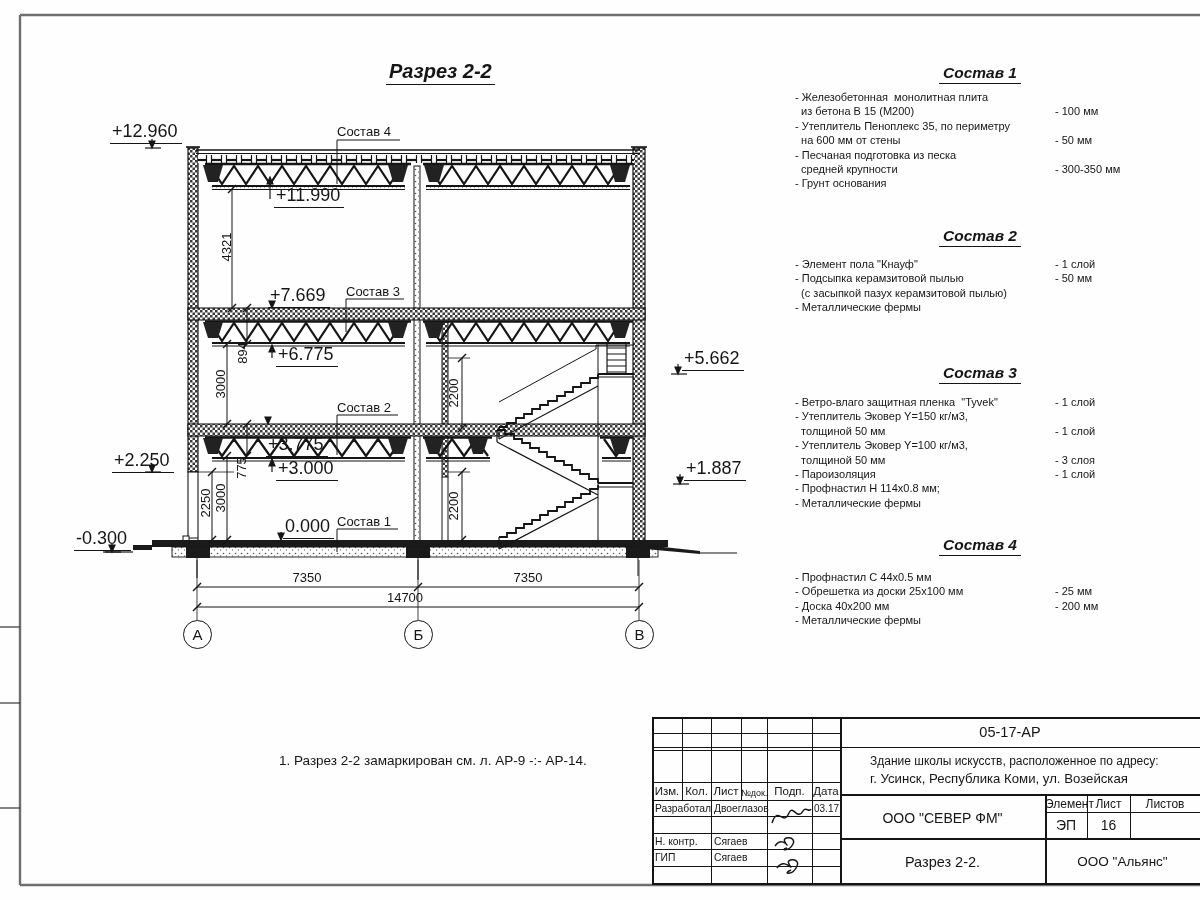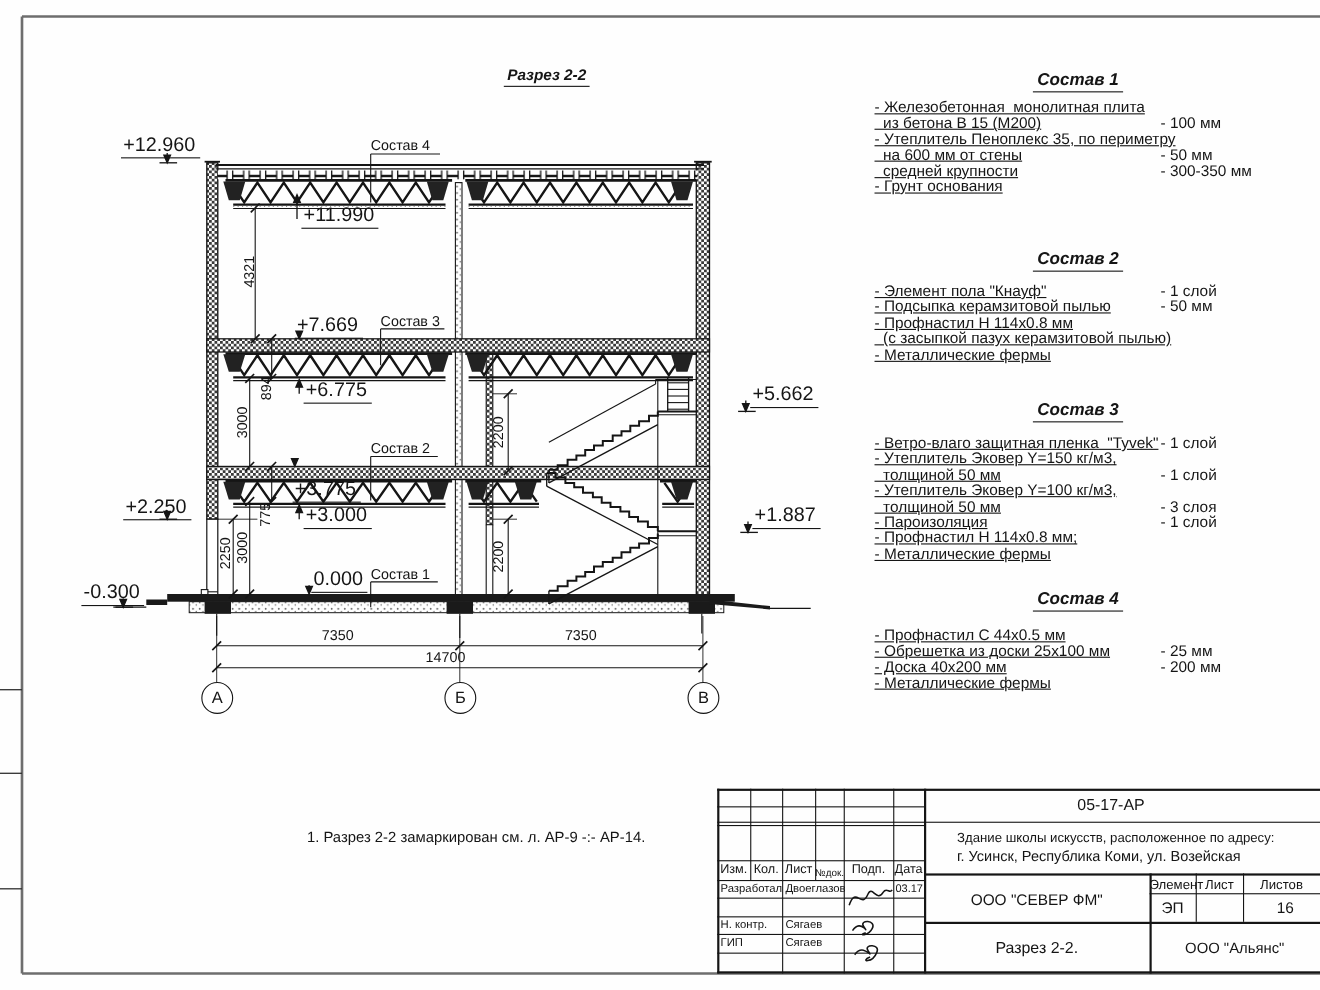--- a/index.html
+++ b/index.html
@@ -1,33 +1,33 @@
 <!DOCTYPE html>
 <html><head>
 <meta charset="utf-8">
 <style>
   html,body{margin:0;padding:0;background:#fff;width:1200px;height:900px;overflow:hidden;
     font-family:"Liberation Sans",sans-serif;color:#151515;}
   #sheet{position:relative;width:1200px;height:900px;background:#fefefe;}
   svg.linework{position:absolute;left:0;top:0;}
   .lbl{position:absolute;white-space:nowrap;color:#151515;}
-  .drawing-title{left:386px;top:60px;width:150px;text-align:right;font-size:14px;font-style:italic;font-weight:bold;}
+  .drawing-title{left:386px;top:60px;width:150px;text-align:left;font-size:20px;font-style:italic;font-weight:bold;}
   .drawing-title span{border-bottom:1.6px solid #151515;padding:0 3px 2px 3px;}
   .elev{font-size:18px;border-bottom:1.2px solid #151515;padding:0 4px 1px 2px;}
   .vdim{font-size:13px;transform:translate(-50%,-50%) rotate(-90deg);transform-origin:center;}
   .hdim{font-size:13px;transform:translate(-50%,0);}
   .sref{font-size:13px;}
   .axis-bubble{position:absolute;width:27px;height:27px;border:1.4px solid #151515;border-radius:50%;
     text-align:center;line-height:27px;font-size:15px;background:#fff;}
   .note{font-size:13.5px;}
   
   .comp{position:absolute;left:762px;width:436px;}
   .comp-title{text-align:center;font-size:15.5px;font-style:italic;font-weight:bold;}
   .comp-title span{border-bottom:1.4px solid #151515;padding:0 4px 2px 4px;}
-  .crow{position:relative;height:14.4px;line-height:14.4px;font-size:14px;white-space:pre;padding-left:33px;text-decoration:underline;}
+  .crow{position:relative;height:14.4px;line-height:14.4px;font-size:11px;white-space:pre;padding-left:33px;}
   .cval{position:absolute;left:293px;top:0;}
   
   #tb{position:absolute;left:652px;top:717px;width:548px;height:168px;}
   .tl{position:absolute;background:#151515;}
   .tbt{position:absolute;white-space:nowrap;color:#151515;}
   .ctr{text-align:center;}
 </style>
 </head>
 <body>
 
@@ -295,31 +295,31 @@
 
 <div class="lbl note" style="left:279px;top:753px;">1. Разрез 2-2 замаркирован см. л. АР-9 -:- АР-14.</div>
 
 <div class="comp" style="top:64px;">
   <div class="comp-title"><span>Состав 1</span></div>
   <div style="margin-top:8px;">
     <div class="crow"><span>- Железобетонная  монолитная плита</span><span class="cval"></span></div>
     <div class="crow"><span>  из бетона В 15 (М200)</span><span class="cval">- 100 мм</span></div>
     <div class="crow"><span>- Утеплитель Пеноплекс 35, по периметру</span><span class="cval"></span></div>
     <div class="crow"><span>  на 600 мм от стены</span><span class="cval">- 50 мм</span></div>
+    <div class="crow"><span>- Песчаная подготовка из песка</span><span class="cval"></span></div>
     <div class="crow"><span>  средней крупности</span><span class="cval">- 300-350 мм</span></div>
     <div class="crow"><span>- Грунт основания</span><span class="cval"></span></div>
   </div>
 </div>
 
 <div class="comp" style="top:227px;">
   <div class="comp-title"><span>Состав 2</span></div>
   <div style="margin-top:12px;">
     <div class="crow"><span>- Элемент пола "Кнауф"</span><span class="cval">- 1 слой</span></div>
     <div class="crow"><span>- Подсыпка керамзитовой пылью</span><span class="cval">- 50 мм</span></div>
-    <div class="crow"><span>- Профнастил Н 114х0.8 мм</span><span class="cval"></span></div>
     <div class="crow"><span>  (с засыпкой пазух керамзитовой пылью)</span><span class="cval"></span></div>
     <div class="crow"><span>- Металлические фермы</span><span class="cval"></span></div>
   </div>
 </div>
 
 <div class="comp" style="top:364px;">
   <div class="comp-title"><span>Состав 3</span></div>
   <div style="margin-top:13px;">
     <div class="crow"><span>- Ветро-влаго защитная пленка  "Tyvek"</span><span class="cval">- 1 слой</span></div>
     <div class="crow"><span>- Утеплитель Эковер Y=150 кг/м3,</span><span class="cval"></span></div>
@@ -371,21 +371,21 @@
   <div class="tl" style="left:0;top:166px;width:548px;height:2px;"></div>
 
   <div class="tbt ctr" style="left:188px;top:7px;width:340px;font-size:14.5px;">05-17-АР</div>
   <div class="tbt" style="left:218px;top:37px;font-size:12px;">Здание школы искусств, расположенное по адресу:</div>
   <div class="tbt" style="left:218px;top:54px;font-size:13.2px;">г. Усинск, Республика Коми, ул. Возейская</div>
   <div class="tbt ctr" style="left:188px;top:93px;width:205px;font-size:14px;">ООО "СЕВЕР ФМ"</div>
   <div class="tbt ctr" style="left:393px;top:80px;width:42px;font-size:12px;">Элемент</div>
   <div class="tbt ctr" style="left:435px;top:80px;width:43px;font-size:12px;">Лист</div>
   <div class="tbt ctr" style="left:478px;top:80px;width:70px;font-size:12px;">Листов</div>
   <div class="tbt ctr" style="left:393px;top:100px;width:42px;font-size:14px;">ЭП</div>
-  <div class="tbt ctr" style="left:453px;top:100px;width:43px;font-size:14px;padding-left:42px;">16</div>
+  <div class="tbt ctr" style="left:435px;top:100px;width:43px;font-size:14px;">16</div>
   <div class="tbt ctr" style="left:188px;top:137px;width:205px;font-size:14.5px;">Разрез 2-2.</div>
   <div class="tbt ctr" style="left:393px;top:137px;width:155px;font-size:13.5px;">ООО "Альянс"</div>
 
   <div class="tbt ctr" style="left:0;top:68px;width:30px;font-size:11.5px;">Изм.</div>
   <div class="tbt ctr" style="left:30px;top:68px;width:29px;font-size:11.5px;">Кол.</div>
   <div class="tbt ctr" style="left:59px;top:68px;width:30px;font-size:11.5px;">Лист</div>
   <div class="tbt ctr" style="left:89px;top:71px;width:26px;font-size:9px;">№док.</div>
   <div class="tbt ctr" style="left:115px;top:68px;width:45px;font-size:11.5px;">Подп.</div>
   <div class="tbt ctr" style="left:160px;top:68px;width:28px;font-size:11.5px;">Дата</div>
 

